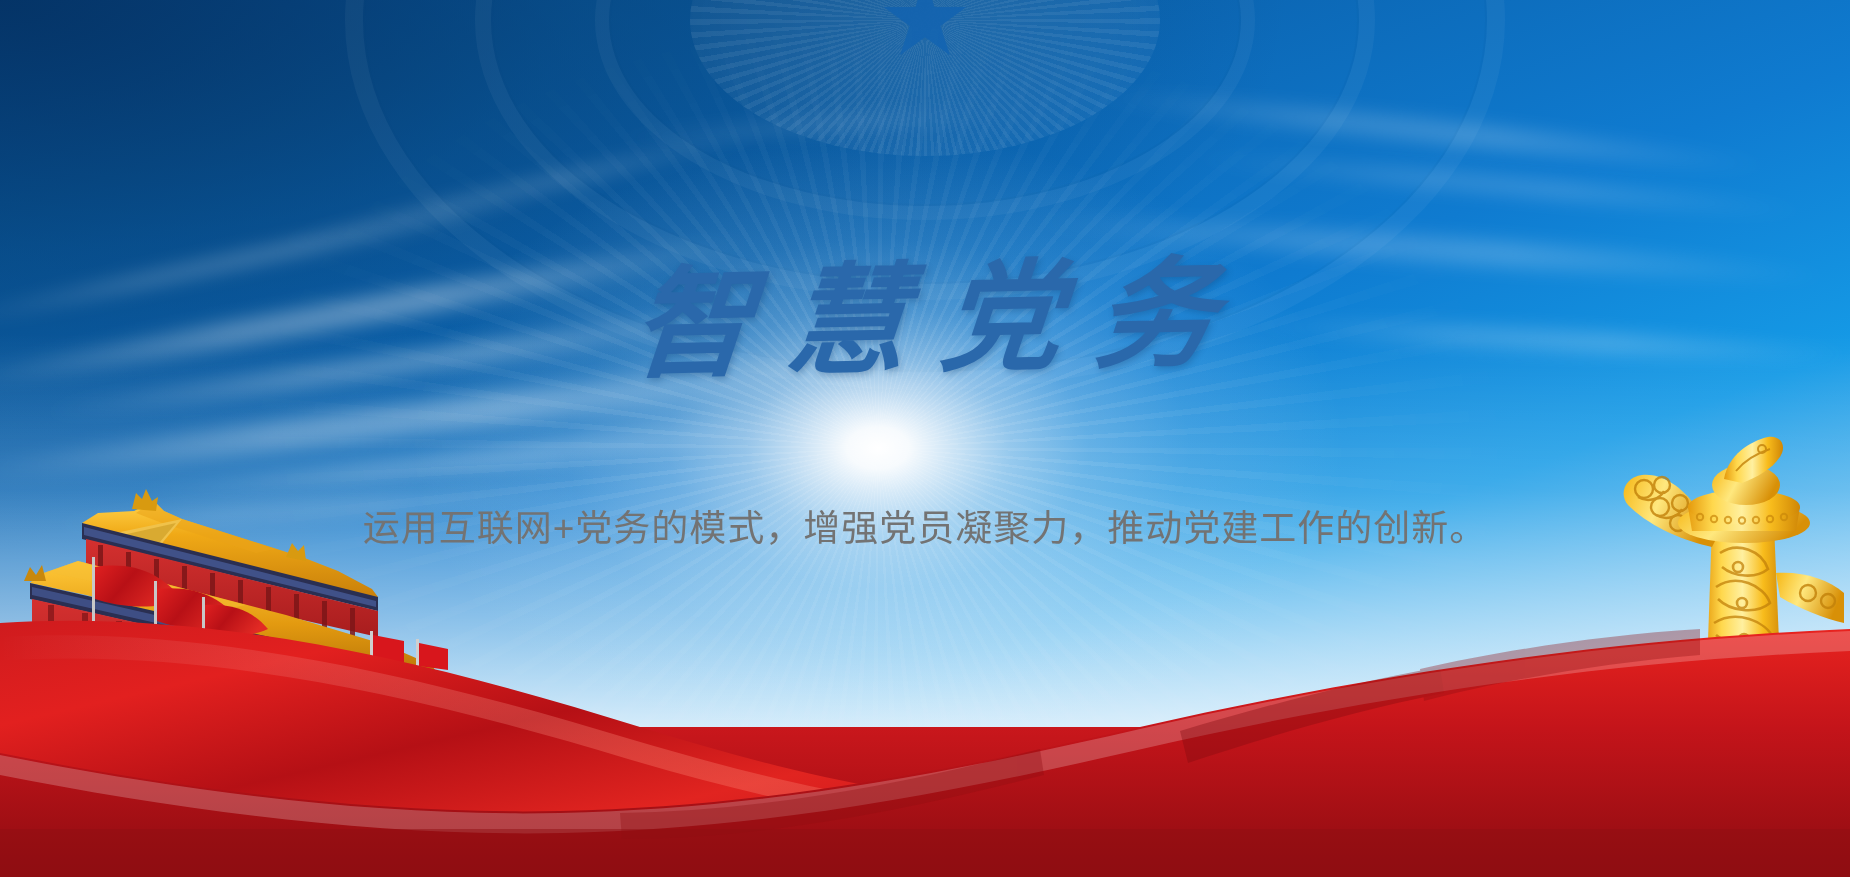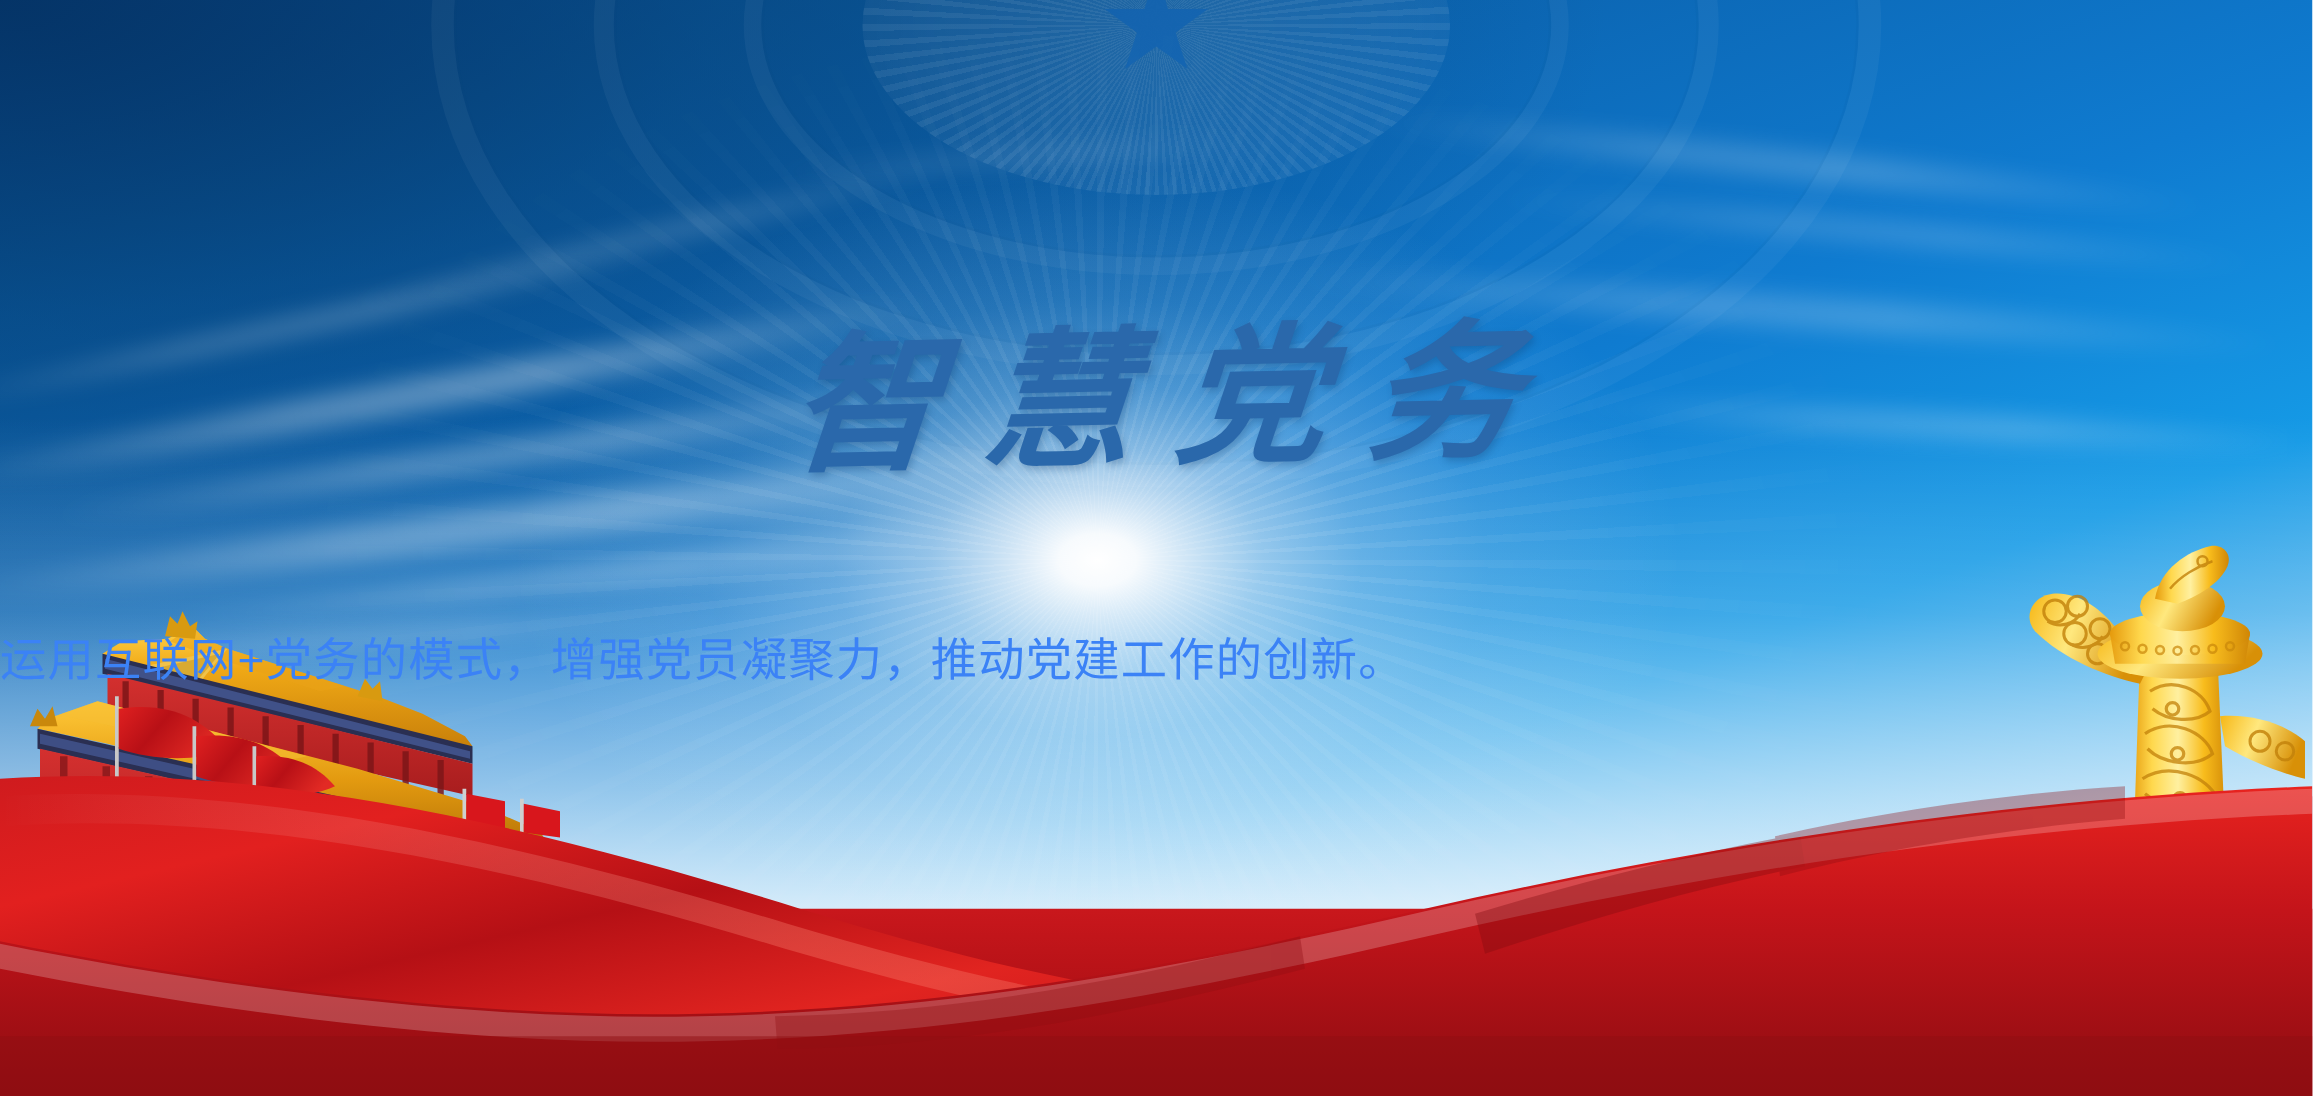--- a/index.html
+++ b/index.html
@@ -155,24 +155,24 @@
     letter-spacing:34px; text-indent:34px;
     color:#2a68ab;
     font-style:italic;
     transform:skewX(-6deg) rotate(-1.2deg);
     text-shadow:2px 3px 6px rgba(10,50,100,.25);
     white-space:nowrap;
     z-index:6;
   }
   .subtitle{
     position:absolute; left:0; right:0; top:498px;
-    text-align:left;
+    text-align:center;
     font-size:37px; font-weight:400;
     letter-spacing:1px;
-    color:#3b82f6;
+    color:#737373;
     white-space:nowrap;
     z-index:6;
   }
 
   
   .tiananmen{
     position:absolute; left:-14px; bottom:128px;
     width:470px; height:300px;
     z-index:4;
   }

